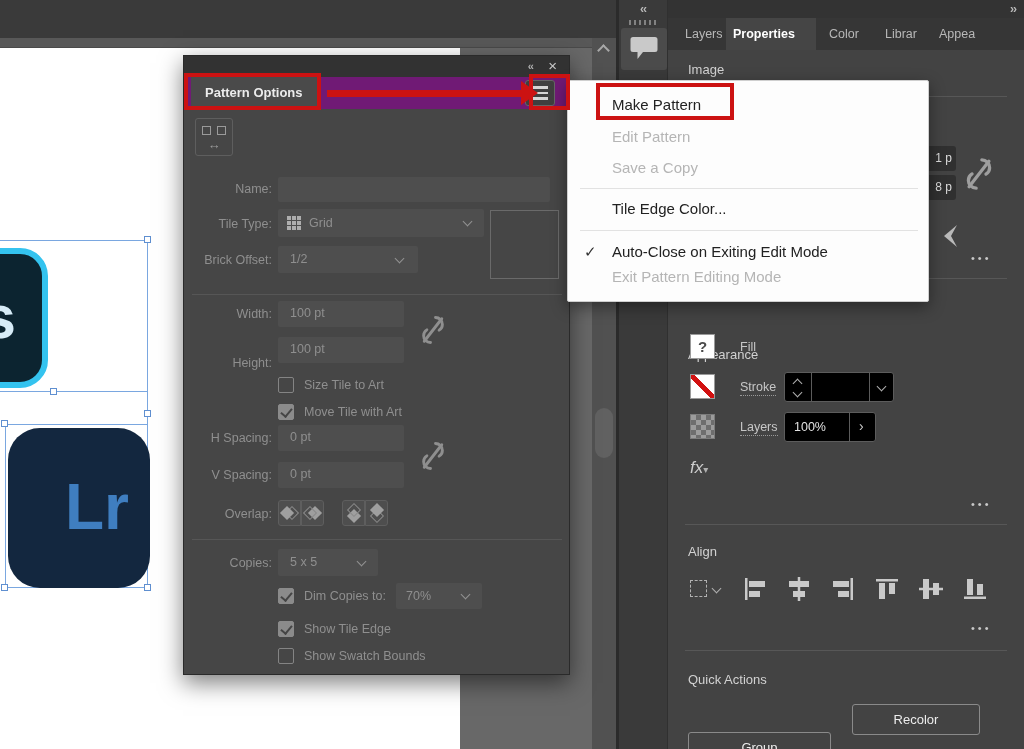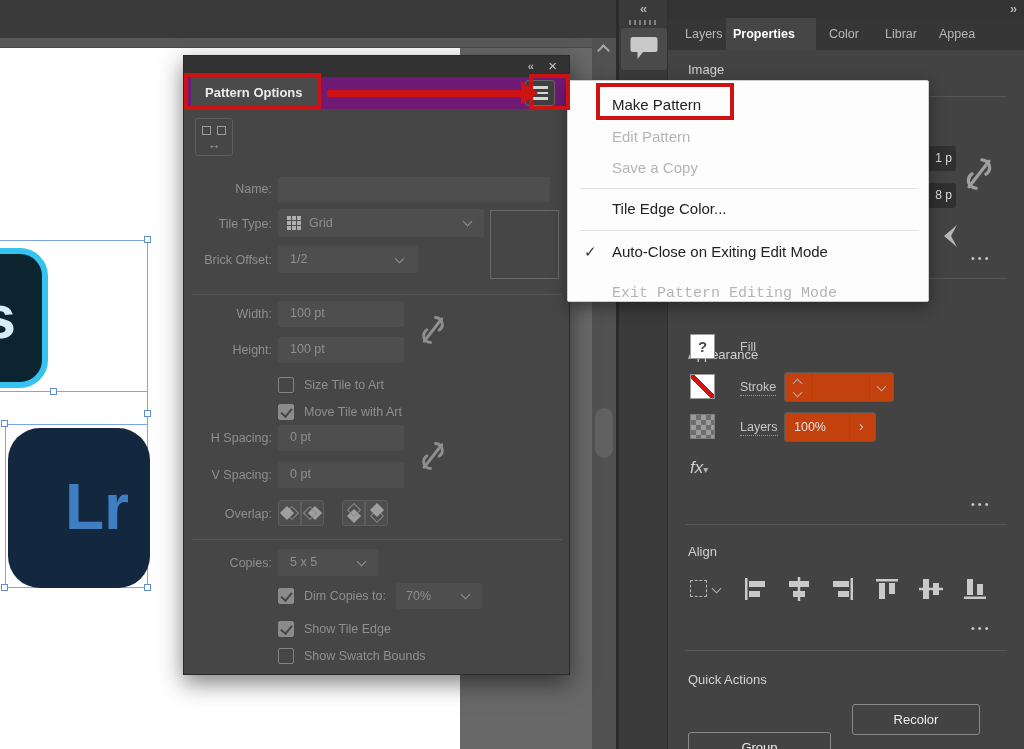--- a/index.html
+++ b/index.html
@@ -42,21 +42,21 @@
 
   .swatch { width:25px; height:25px; background:#ffffff; border:1px solid #9a9a9a; }
   .swatch-q { color:#4a4a4a; font-weight:bold; font-size:15px; text-align:center; line-height:23px; }
   .swatch-none { background:linear-gradient(to top right,#fff 43%,#d21111 43%,#d21111 57%,#fff 57%); }
   .swatch-op { background-color:#9c9c9c;
      background-image:linear-gradient(45deg,#6e6e6e 25%,transparent 25%,transparent 75%,#6e6e6e 75%),
                       linear-gradient(45deg,#6e6e6e 25%,transparent 25%,transparent 75%,#6e6e6e 75%);
      background-size:10px 10px; background-position:0 0,5px 5px; border:1px solid #7c7c7c; }
   .rp-label { color:#c6c6c6; font-size:12.5px; }
   .dotted-u { border-bottom:1px dotted #9a9a9a; padding-bottom:1px; }
-  .ctl { background:#c2410c; border:1px solid #5c5c5c; border-radius:3px; }
+  .ctl { background:#000000; border:1px solid #5c5c5c; border-radius:3px; }
   .ctl-seg { position:absolute; top:0; height:100%; border-left:1px solid #5c5c5c; }
   .chev-down { width:7px; height:7px; border-right:1.6px solid #b0b0b0; border-bottom:1.6px solid #b0b0b0; transform:rotate(45deg); }
   .chev-up   { width:7px; height:7px; border-right:1.6px solid #b0b0b0; border-bottom:1.6px solid #b0b0b0; transform:rotate(-135deg); }
   .fx { color:#cdcdcd; font-size:17px; font-style:italic; }
   .qa-btn { position:absolute; height:31px; border:1px solid #8a8a8a; border-radius:3px; color:#ececec;
             font-size:13px; text-align:center; line-height:29px; background:transparent; }
   .align-dash { width:17px; height:17px; border:1px dashed #b2b2b2; }
 
   
   .sel-rect { border:1px solid #7aa7e0; }
@@ -155,21 +155,21 @@
       <div class="tab" style="left:10px;width:46px;">Layers</div>
       <div class="tab active" style="left:58px;width:90px;">Properties</div>
       <div class="tab" style="left:154px;width:52px;">Color</div>
       <div class="tab" style="left:210px;width:52px;">Librar</div>
       <div class="tab" style="left:264px;width:52px;">Appea</div>
     </div>
 
     <div class="abs rp-sec-title" style="left:20px;top:62px;">Image</div>
     <div class="abs rp-divider" style="top:96px;"></div>
     <div class="abs mini-field" style="left:258px;top:146px;">1 p</div>
-    <div class="abs mini-field" style="left:258px;top:183px;">8 p</div>
+    <div class="abs mini-field" style="left:258px;top:175px;">8 p</div>
     <svg class="abs" style="left:294px;top:152px;" width="34" height="44" viewBox="0 0 24 30">
       <path d="M14 5 a5.5 5.5 0 0 1 5.5 5.5 c0 2 -1 3.6 -2.6 4.6" fill="none" stroke="#9e9e9e" stroke-width="2.3" stroke-linecap="round"></path>
       <path d="M10 25 a5.5 5.5 0 0 1 -5.5 -5.5 c0 -2 1 -3.6 2.6 -4.6" fill="none" stroke="#9e9e9e" stroke-width="2.3" stroke-linecap="round"></path>
       <line x1="5" y1="24" x2="19" y2="6" stroke="#9e9e9e" stroke-width="2.3" stroke-linecap="round"></line>
     </svg>
     <svg class="abs" style="left:273px;top:222px;" width="18" height="28" viewBox="0 0 18 28">
       <polygon points="16,3 3,14 16,25 10,14" fill="#b9b9b9"></polygon>
     </svg>
     <div class="abs dots" style="left:303px;top:252px;">•••</div>
     <div class="abs rp-divider" style="top:278px;"></div>
@@ -284,21 +284,21 @@
     <div class="pat-body-label" style="left:2px;top:197px;">Brick Offset:</div>
     <div class="pat-field" style="left:94px;top:190px;width:140px;height:27px;">
       <span style="position:absolute;left:12px;top:0;line-height:27px;">1/2</span>
       <span class="pat-chev" style="left:118px;top:9px;"></span>
     </div>
 
     <div class="pat-div" style="top:238px;"></div>
 
     <div class="pat-body-label" style="left:2px;top:251px;">Width:</div>
     <div class="pat-field" style="left:94px;top:245px;width:126px;height:26px;padding:5px 0 0 12px;">100 pt</div>
-    <div class="pat-body-label" style="left:2px;top:287px;">Height:</div>
+    <div class="pat-body-label" style="left:2px;top:300px;">Height:</div>
     <div class="pat-field" style="left:94px;top:281px;width:126px;height:26px;padding:5px 0 0 12px;">100 pt</div>
     <svg class="abs" style="left:234px;top:254px;" width="30" height="40" viewBox="0 0 24 30">
       <path d="M14 5 a5.5 5.5 0 0 1 5.5 5.5 c0 2 -1 3.6 -2.6 4.6" fill="none" stroke="#8f8f8f" stroke-width="2.3" stroke-linecap="round"></path>
       <path d="M10 25 a5.5 5.5 0 0 1 -5.5 -5.5 c0 -2 1 -3.6 2.6 -4.6" fill="none" stroke="#8f8f8f" stroke-width="2.3" stroke-linecap="round"></path>
       <line x1="5" y1="24" x2="19" y2="6" stroke="#8f8f8f" stroke-width="2.3" stroke-linecap="round"></line>
     </svg>
 
     <div class="cb" style="left:94px;top:321px;"></div>
     <div class="cb-label" style="left:120px;top:322px;">Size Tile to Art</div>
     <div class="cb checked" style="left:94px;top:348px;"></div>
@@ -357,21 +357,21 @@
     <div class="mi" style="top:8px;">Make Pattern</div>
     <div class="mi disabled" style="top:40px;">Edit Pattern</div>
     <div class="mi disabled" style="top:71px;">Save a Copy</div>
     <div class="ctx-sep" style="top:107px;"></div>
     <div class="mi" style="top:112px;">Tile Edge Color...</div>
     <div class="ctx-sep" style="top:149px;"></div>
     <div class="mi" style="top:155px;">
       <span class="check">✓</span>
       <span>Auto-Close on Exiting Edit Mode</span>
     </div>
-    <div class="mi disabled" style="top:197px;font-family:Liberation Mono, monospace;">Exit Pattern Editing Mode</div>
+    <div class="mi disabled" style="top:180px;">Exit Pattern Editing Mode</div>
   </div>
 
   <div class="anno-box" style="left:184px;top:73px;width:137px;height:37px;"></div>
   <div class="abs anno-arrow-body"></div>
   <div class="abs anno-arrow-head"></div>
   <div class="anno-box" style="left:529px;top:74px;width:41px;height:36px;"></div>
   <div class="anno-box" style="left:596px;top:83px;width:138px;height:37px;"></div>
 
 </div>
 

